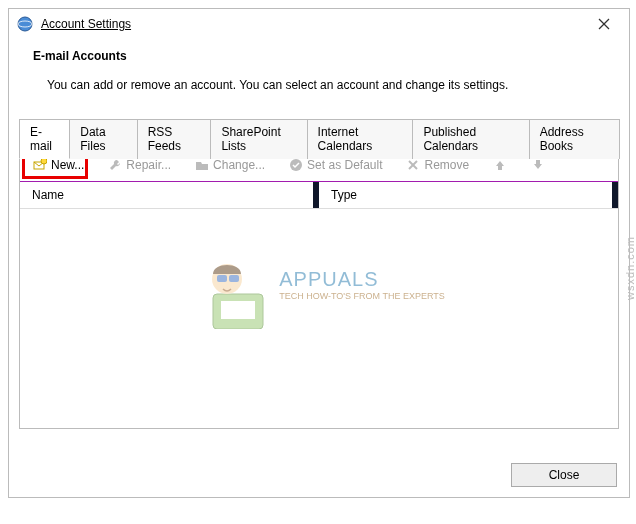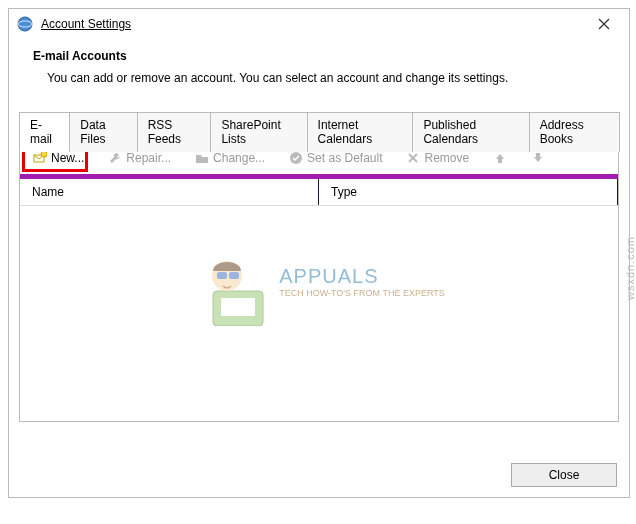--- a/index.html
+++ b/index.html
@@ -34,21 +34,21 @@
   .titlebar .title { flex: 1; font-size: 12px; text-decoration: underline; }
   .close-x {
     width: 30px; height: 20px;
     display:flex; align-items:center; justify-content:center;
     font-size: 14px; color:#333;
     cursor: pointer;
   }
   .header-section {
     padding: 10px 24px 16px 24px;
   }
-  .header-title { font-weight: bold; font-size: 12px; margin-bottom: 8px; }
+  .header-title { font-weight: bold; font-size: 12px; margin-bottom: 15px; }
   .header-sub { font-size: 12px; padding-left: 14px; }
   .tabs {
     display: flex;
     margin: 0 10px;
     border-bottom: 1px solid #bbb;
     position: relative;
     z-index: 1;
   }
   .tab {
     padding: 5px 10px 5px 10px;
@@ -72,21 +72,21 @@
     margin: 0 10px 10px 10px;
     background: #fff;
     height: 280px;
     position: relative;
   }
   .toolbar {
     display: flex;
     align-items: flex-end;
     gap: 10px;
     padding: 6px 6px;
-    border-bottom: 5px solid #a21caf;
+    border-bottom: 1px solid #a21caf;
   }
   .tool-btn {
     display: inline-flex;
     align-items: center;
     gap: 4px;
     padding: 2px 6px;
     font-size: 12px;
     color: #999;
     border: 1px solid transparent;
   }
@@ -99,21 +99,21 @@
   }
   .list-header {
     display: flex;
     border-bottom: 1px solid #ddd;
     background: #fff;
   }
   .list-header .col {
     padding: 6px 12px;
     font-size: 12px;
     flex: 1;
-    border-right: 1px solid #0f172a;
+    border-right: 6px solid #0f172a;
   }
   .list-area {
     height: 200px;
     background: #fff;
     position: relative;
     overflow: hidden;
   }
   .watermark {
     position: absolute;
     top: 30px; left: 0; right:0;

